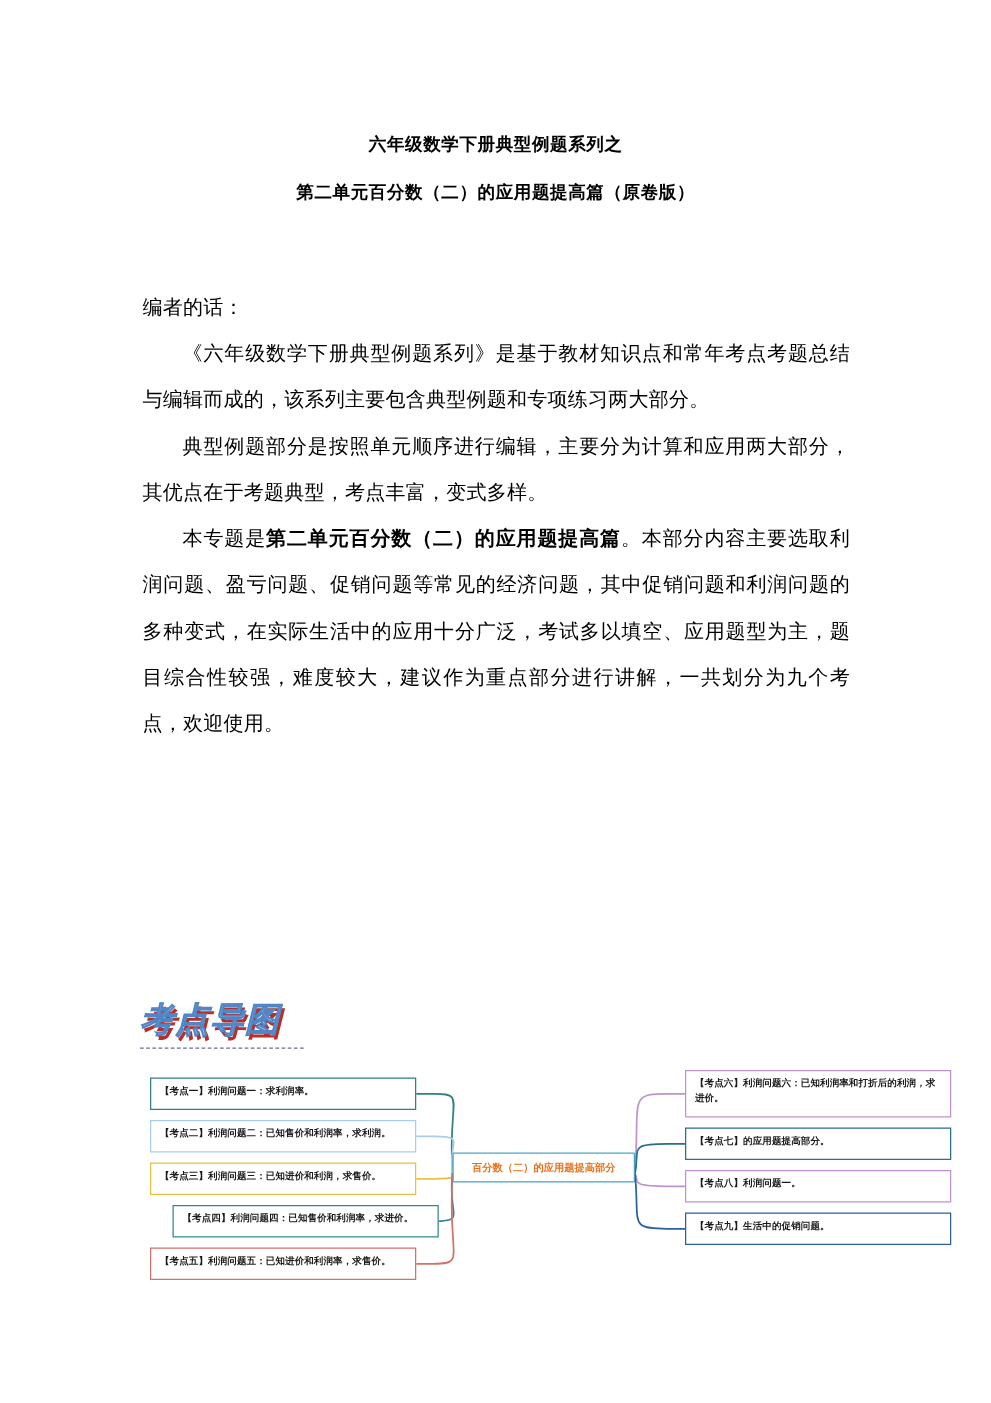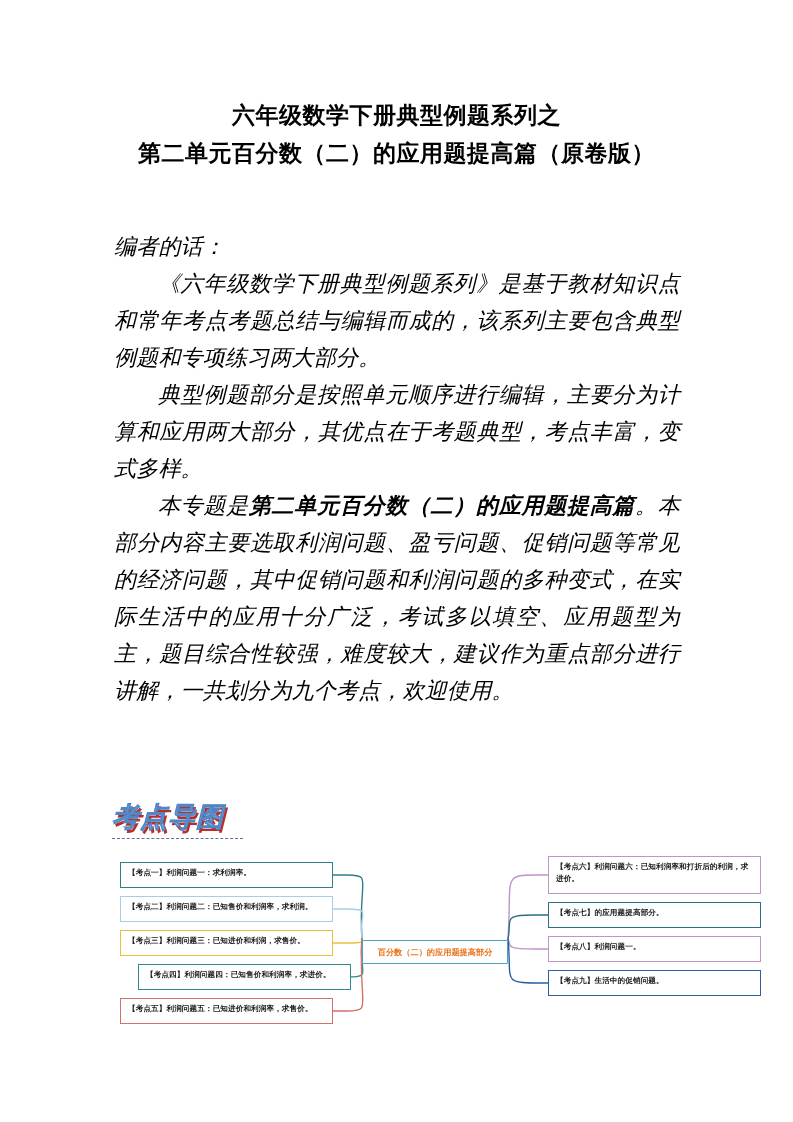--- a/index.html
+++ b/index.html
@@ -19,43 +19,42 @@
 
   
   .title-block {
     position: absolute;
     left: 0;
     top: 96px;
     width: 793px;
     text-align: center;
   }
   .title-line {
-    font-size: 23px;
+    font-size: 14px;
     font-weight: bold;
     line-height: 38px;
     letter-spacing: 0.5px;
     color: #000;
     white-space: nowrap;
   }
 
   
   .body-wrap {
     position: absolute;
     left: 114px;
     top: 228px;
     width: 566px;
   }
   .p {
-    font-size: 22px;
+    font-size: 16px;
     line-height: 37px;
     text-align: justify;
     text-justify: inter-ideograph;
     margin: 0;
     letter-spacing: 0.2px;
-    font-style: italic;
   }
   .p.indent { text-indent: 2em; }
   .p b { font-weight: bold; }
 
   
   .wordart-wrap {
     position: absolute;
     left: 112px;
     top: 800px;
     width: 140px;
@@ -170,21 +169,21 @@
           <path d="M 233 95 H 247 C 273.5 95, 258 91, 262 91" stroke="#e8c23f" fill="none"></path>
           <path d="M 233 129 H 247 C 273.5 129, 258 125, 262 91" stroke="#2f8a8f" fill="none"></path>
           <path d="M 233 163 H 247 C 273.5 163, 258 159, 262 91" stroke="#d4716a" fill="none"></path>
           <path d="M 448 27 H 434 C 402 27, 412 31, 408 91" stroke="#c093cc" fill="none"></path>
           <path d="M 448 67 H 434 C 402 67, 412 71, 408 91" stroke="#2a6f85" fill="none"></path>
           <path d="M 448 101 H 434 C 402 101, 412 97, 408 91" stroke="#c093cc" fill="none"></path>
           <path d="M 448 135 H 434 C 402 135, 412 131, 408 91" stroke="#2b5f9e" fill="none"></path>
         </g>
     </svg>
 
-    <div class="mm-center" style="left:262px; top:74px; width:146px;margin-top:18px;">百分数（二）的应用题提高部分</div>
+    <div class="mm-center" style="left:262px; top:74px; width:146px;">百分数（二）的应用题提高部分</div>
 
     <div id="mm-left">
         <div class="mm-node" style="left: 20px; top: 14px; width: 213px; height: 26px; border-color: rgb(47, 127, 133);">【考点一】利润问题一：求利润率。</div>
         <div class="mm-node" style="left: 20px; top: 48px; width: 213px; height: 26px; border-color: rgb(168, 205, 232);">【考点二】利润问题二：已知售价和利润率，求利润。</div>
         <div class="mm-node" style="left: 20px; top: 82px; width: 213px; height: 26px; border-color: rgb(232, 194, 63);">【考点三】利润问题三：已知进价和利润，求售价。</div>
         <div class="mm-node" style="left: 20px; top: 116px; width: 213px; height: 26px; border-color: rgb(47, 138, 143); margin-left: 18px;">【考点四】利润问题四：已知售价和利润率，求进价。</div>
         <div class="mm-node" style="left: 20px; top: 150px; width: 213px; height: 26px; border-color: rgb(212, 113, 106);">【考点五】利润问题五：已知进价和利润率，求售价。</div>
       </div>
     <div id="mm-right">
         <div class="mm-node" style="left: 448px; top: 8px; width: 213px; height: 38px; border-color: rgb(192, 147, 204);">【考点六】利润问题六：已知利润率和打折后的利润，求进价。</div>

